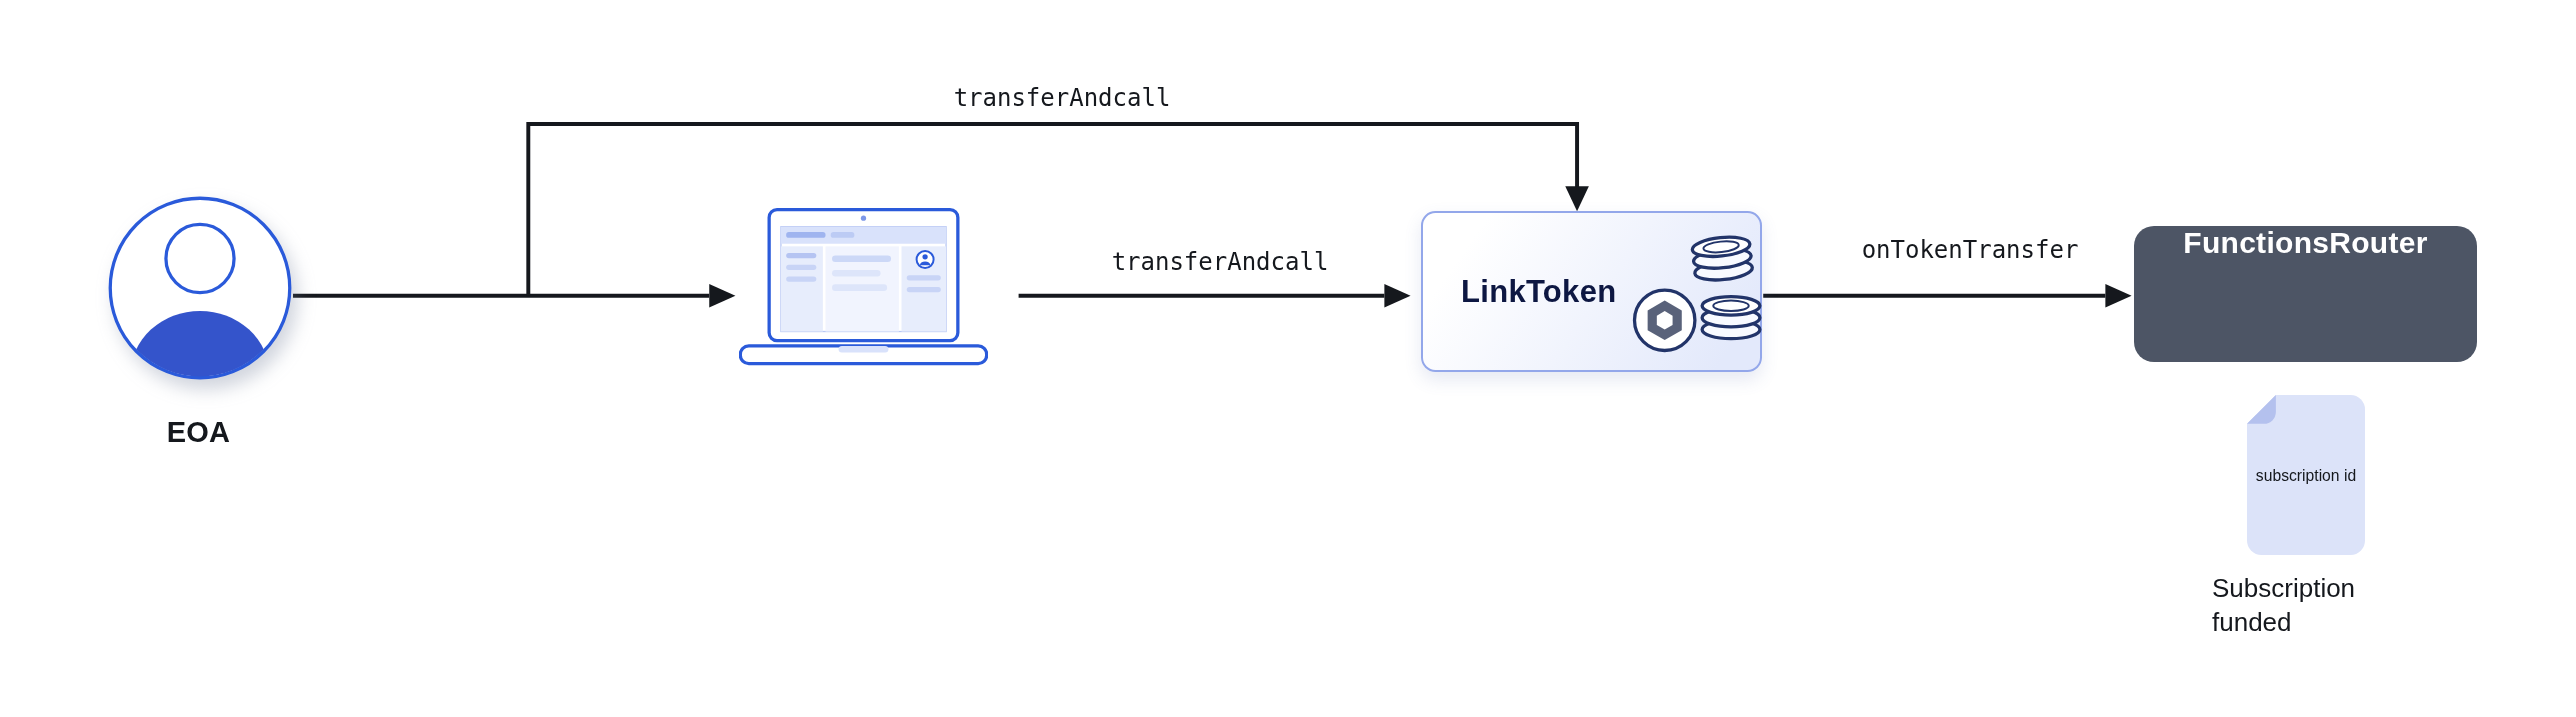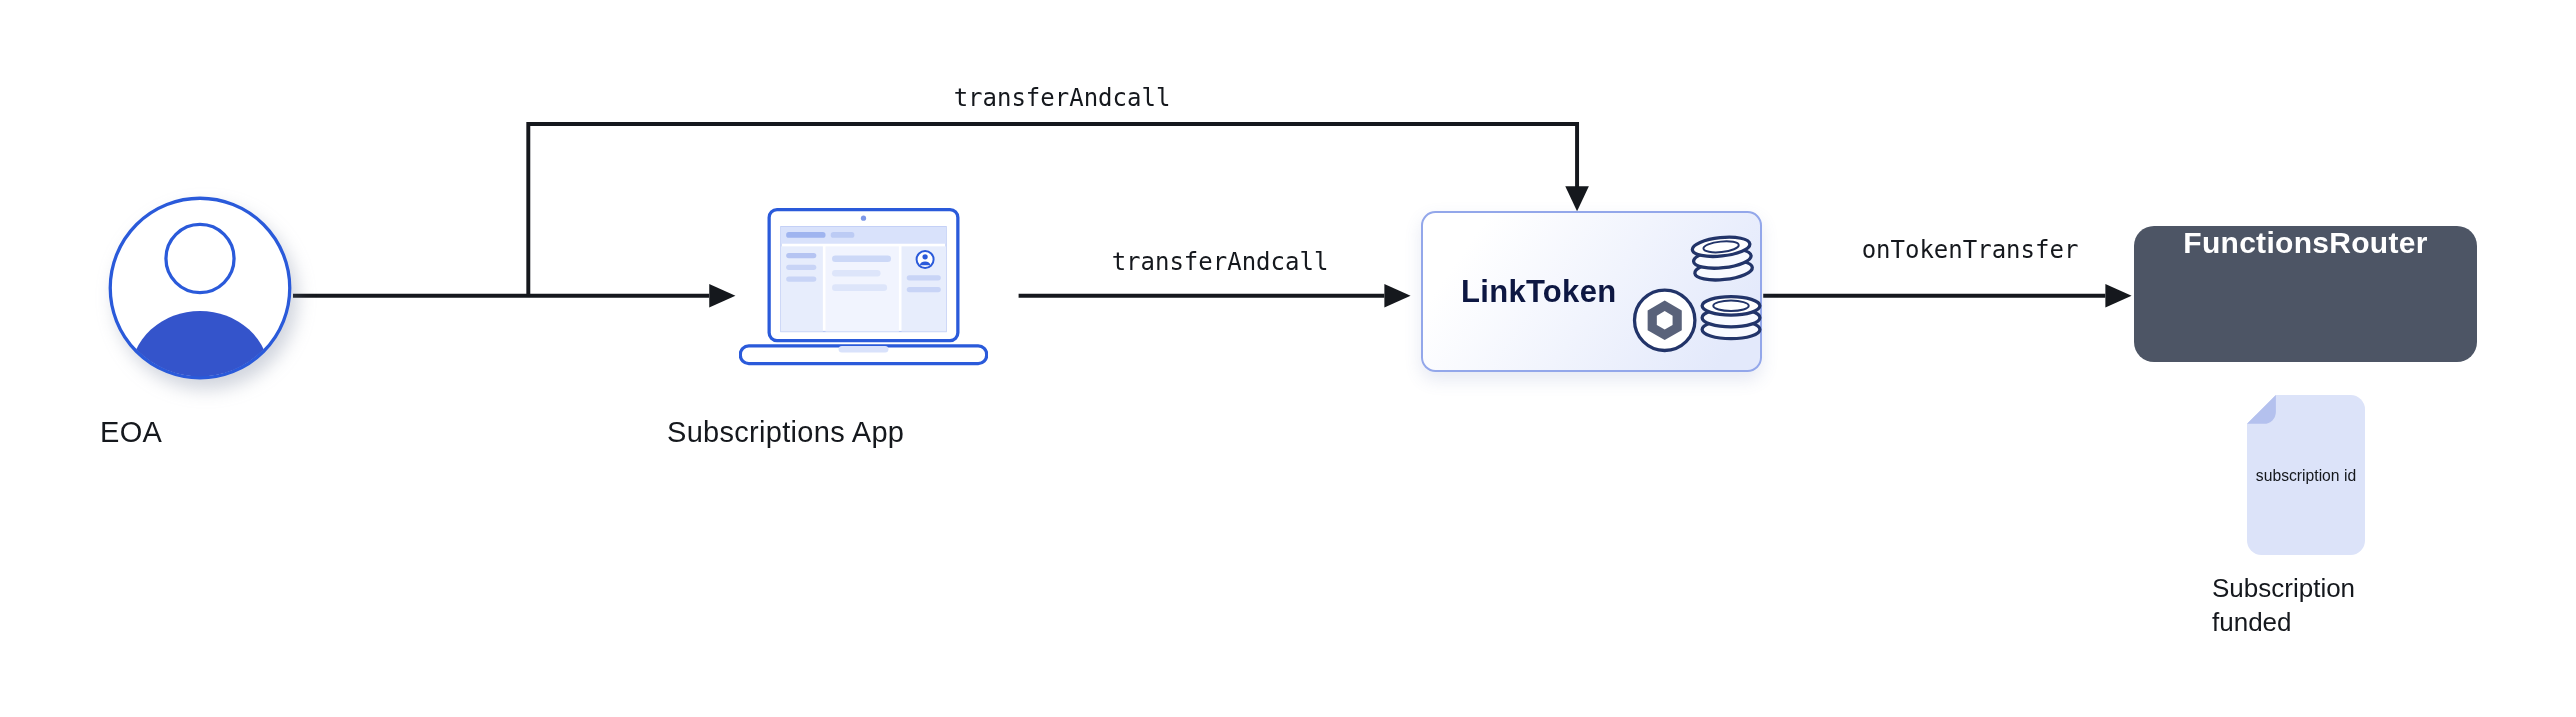--- a/index.html
+++ b/index.html
@@ -12,24 +12,24 @@
     overflow: hidden;
   }
   .arrow-layer {
     position: absolute;
     left: 0; top: 0;
     width: 2576px; height: 718px;
     pointer-events: none;
   }
   .node-label {
     position: absolute;
-    font-weight: normal;
+    font-weight: bold;
     font-size: 29px;
     color: #15181d;
-    text-align: left;
+    text-align: center;
     letter-spacing: 0.3px;
   }
   .edge-label {
     position: absolute;
     font-family: "DejaVu Sans Mono", monospace;
     font-size: 24px;
     color: #15181d;
     white-space: nowrap;
     transform: translateX(-50%);
     margin-left: 20px;
@@ -169,21 +169,20 @@
       <rect x="248" y="60" width="68" height="130" fill="#e7edfc"></rect>
       <circle cx="284" cy="80" r="13" fill="#ffffff" stroke="#2a5ada" stroke-width="3"></circle>
       <circle cx="284" cy="76" r="4" fill="#2a5ada"></circle>
       <path d="M276 89 a8 6 0 0 1 16 0 z" fill="#2a5ada"></path>
       <rect x="256" y="104" width="52" height="8" rx="4" fill="#c8d4f6"></rect>
       <rect x="256" y="122" width="52" height="8" rx="4" fill="#c8d4f6"></rect>
       <rect x="2" y="212" width="376" height="27" rx="13" fill="#ffffff" stroke="#2a5ada" stroke-width="5"></rect>
       <rect x="152" y="212" width="76" height="10" rx="5" fill="#d9e2fb"></rect>
     </svg>
   </div>
-  <div class="node-label label-app">Subscriptions App</div>
 
   <div class="linktoken-box">
     <span class="linktoken-label">LinkToken</span>
   </div>
   <div class="coins-wrap">
     <svg viewBox="0 0 230 210" width="151" height="138" xmlns="http://www.w3.org/2000/svg">
       <g transform="rotate(-6 150 50)">
         <ellipse cx="150" cy="66" rx="44" ry="14" fill="#f8faff" stroke="#223469" stroke-width="5"></ellipse>
         <ellipse cx="150" cy="48" rx="44" ry="14" fill="#f8faff" stroke="#223469" stroke-width="5"></ellipse>
         <ellipse cx="150" cy="30" rx="44" ry="14" fill="#ffffff" stroke="#223469" stroke-width="5"></ellipse>

